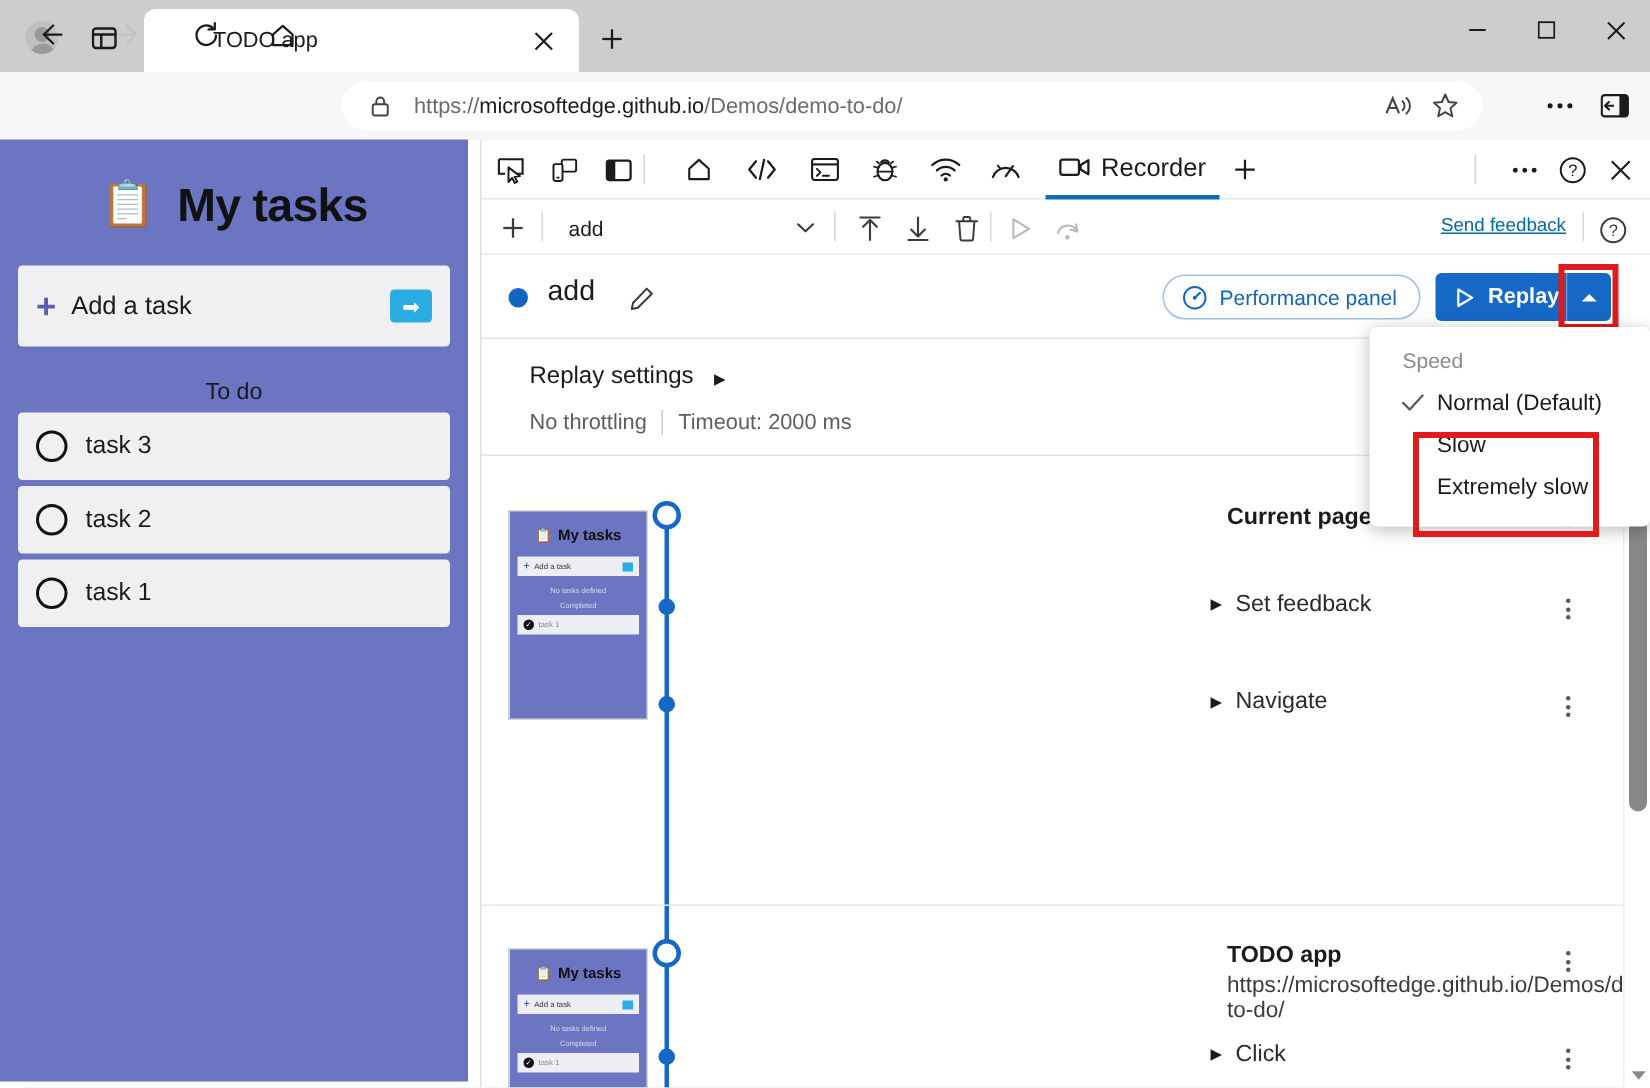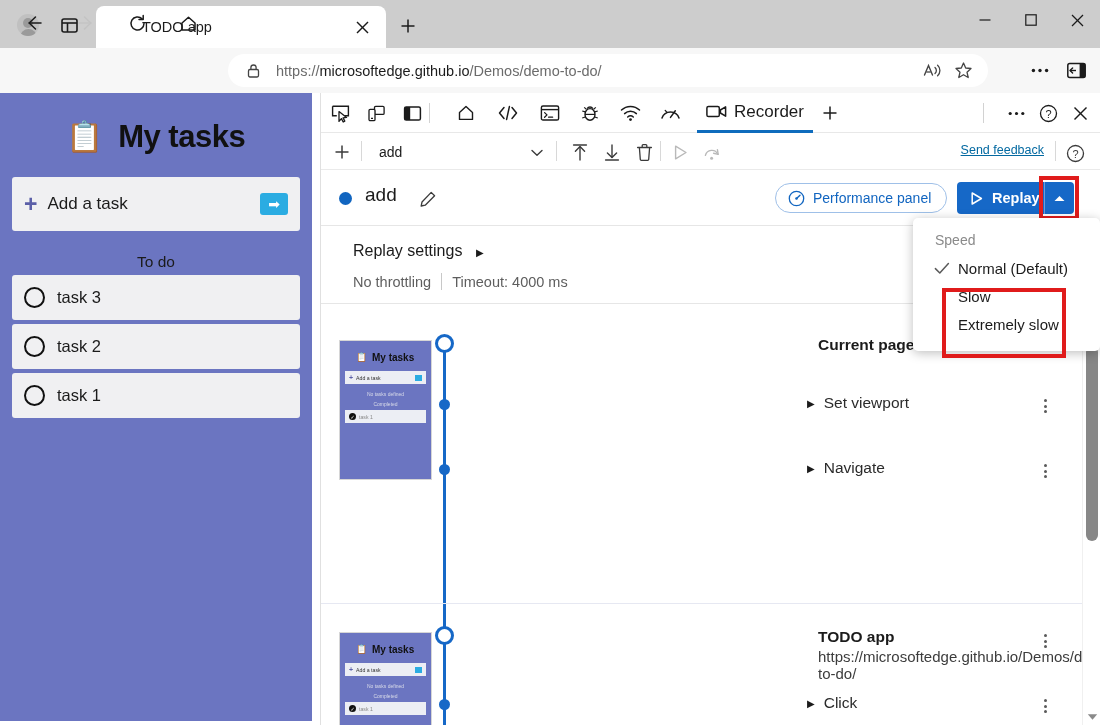--- a/index.html
+++ b/index.html
@@ -590,21 +590,21 @@
       </div>
       <div class="redbox-caret"></div>
     </div>
 
     <div class="rec-settings">
       <div class="rs-title">Replay settings</div>
       <div class="rs-caret">▶</div>
       <div class="rs-meta">
         <span>No throttling</span>
         <span class="div"></span>
-        <span>Timeout: 4000 ms</span>
+        <span>Timeout: 2000 ms</span>
       </div>
     </div>
 
     <div class="steps">
 
       <div class="step-group" style="height:281px">
         <div class="timeline" style="left:122px; top:22px; height:259px;"></div>
         <div class="node-open" style="left:114px; top:12px"></div>
         <div class="node-dot" style="left:118px; top:77px"></div>
         <div class="node-dot" style="left:118px; top:142px"></div>
@@ -629,21 +629,21 @@
 
         <div class="step-title" style="top:14px">Current page</div>
         <div class="kebab" style="top:10px">
             <i></i>
             <i></i>
             <i></i>
           </div>
 
         <div class="step-row" style="top:72px">
           <div class="tri">▶</div>
-          <div class="lbl">Set viewport</div>
+          <div class="lbl">Set feedback</div>
         </div>
         <div class="kebab" style="top:72px">
             <i></i>
             <i></i>
             <i></i>
           </div>
 
         <div class="step-row" style="top:137px">
           <div class="tri">▶</div>
           <div class="lbl">Navigate</div>

